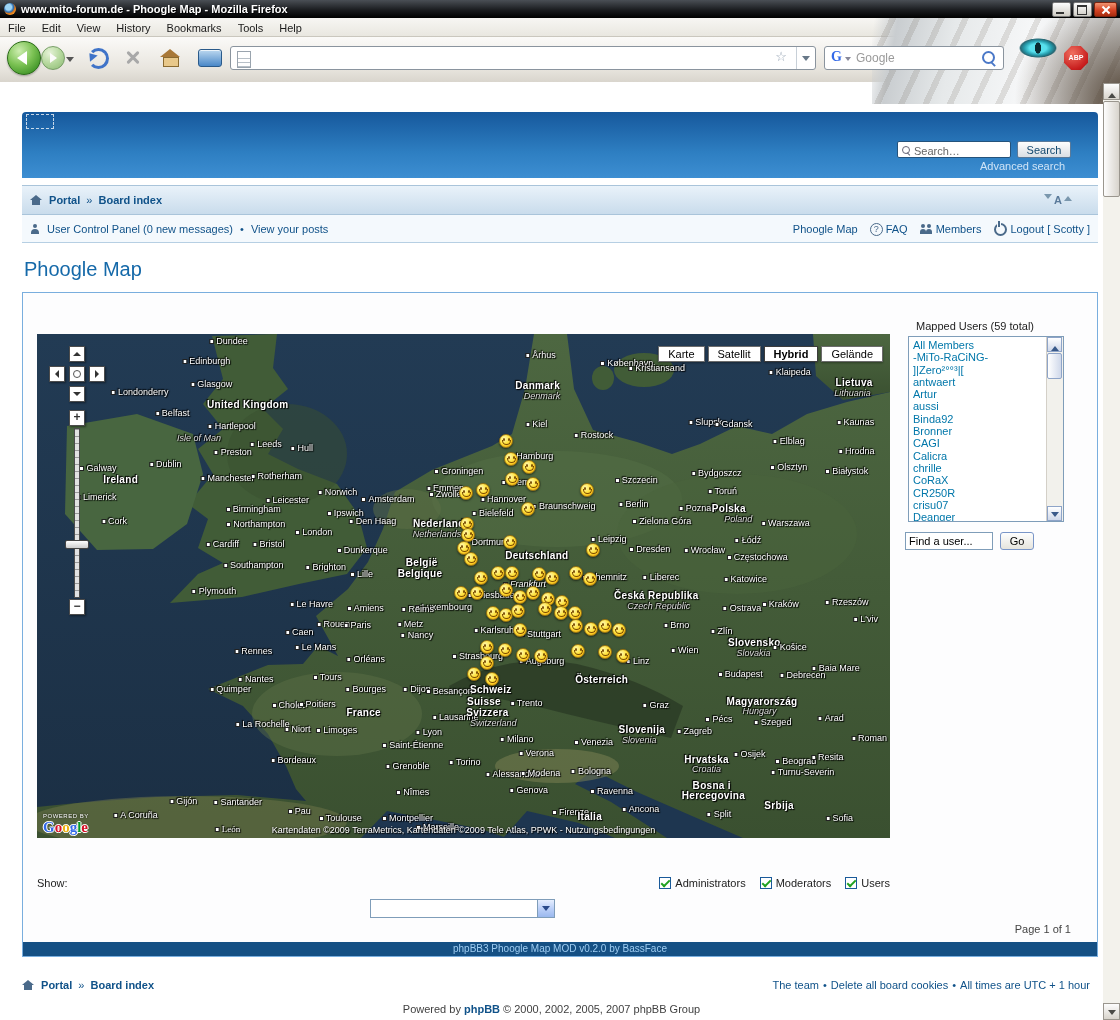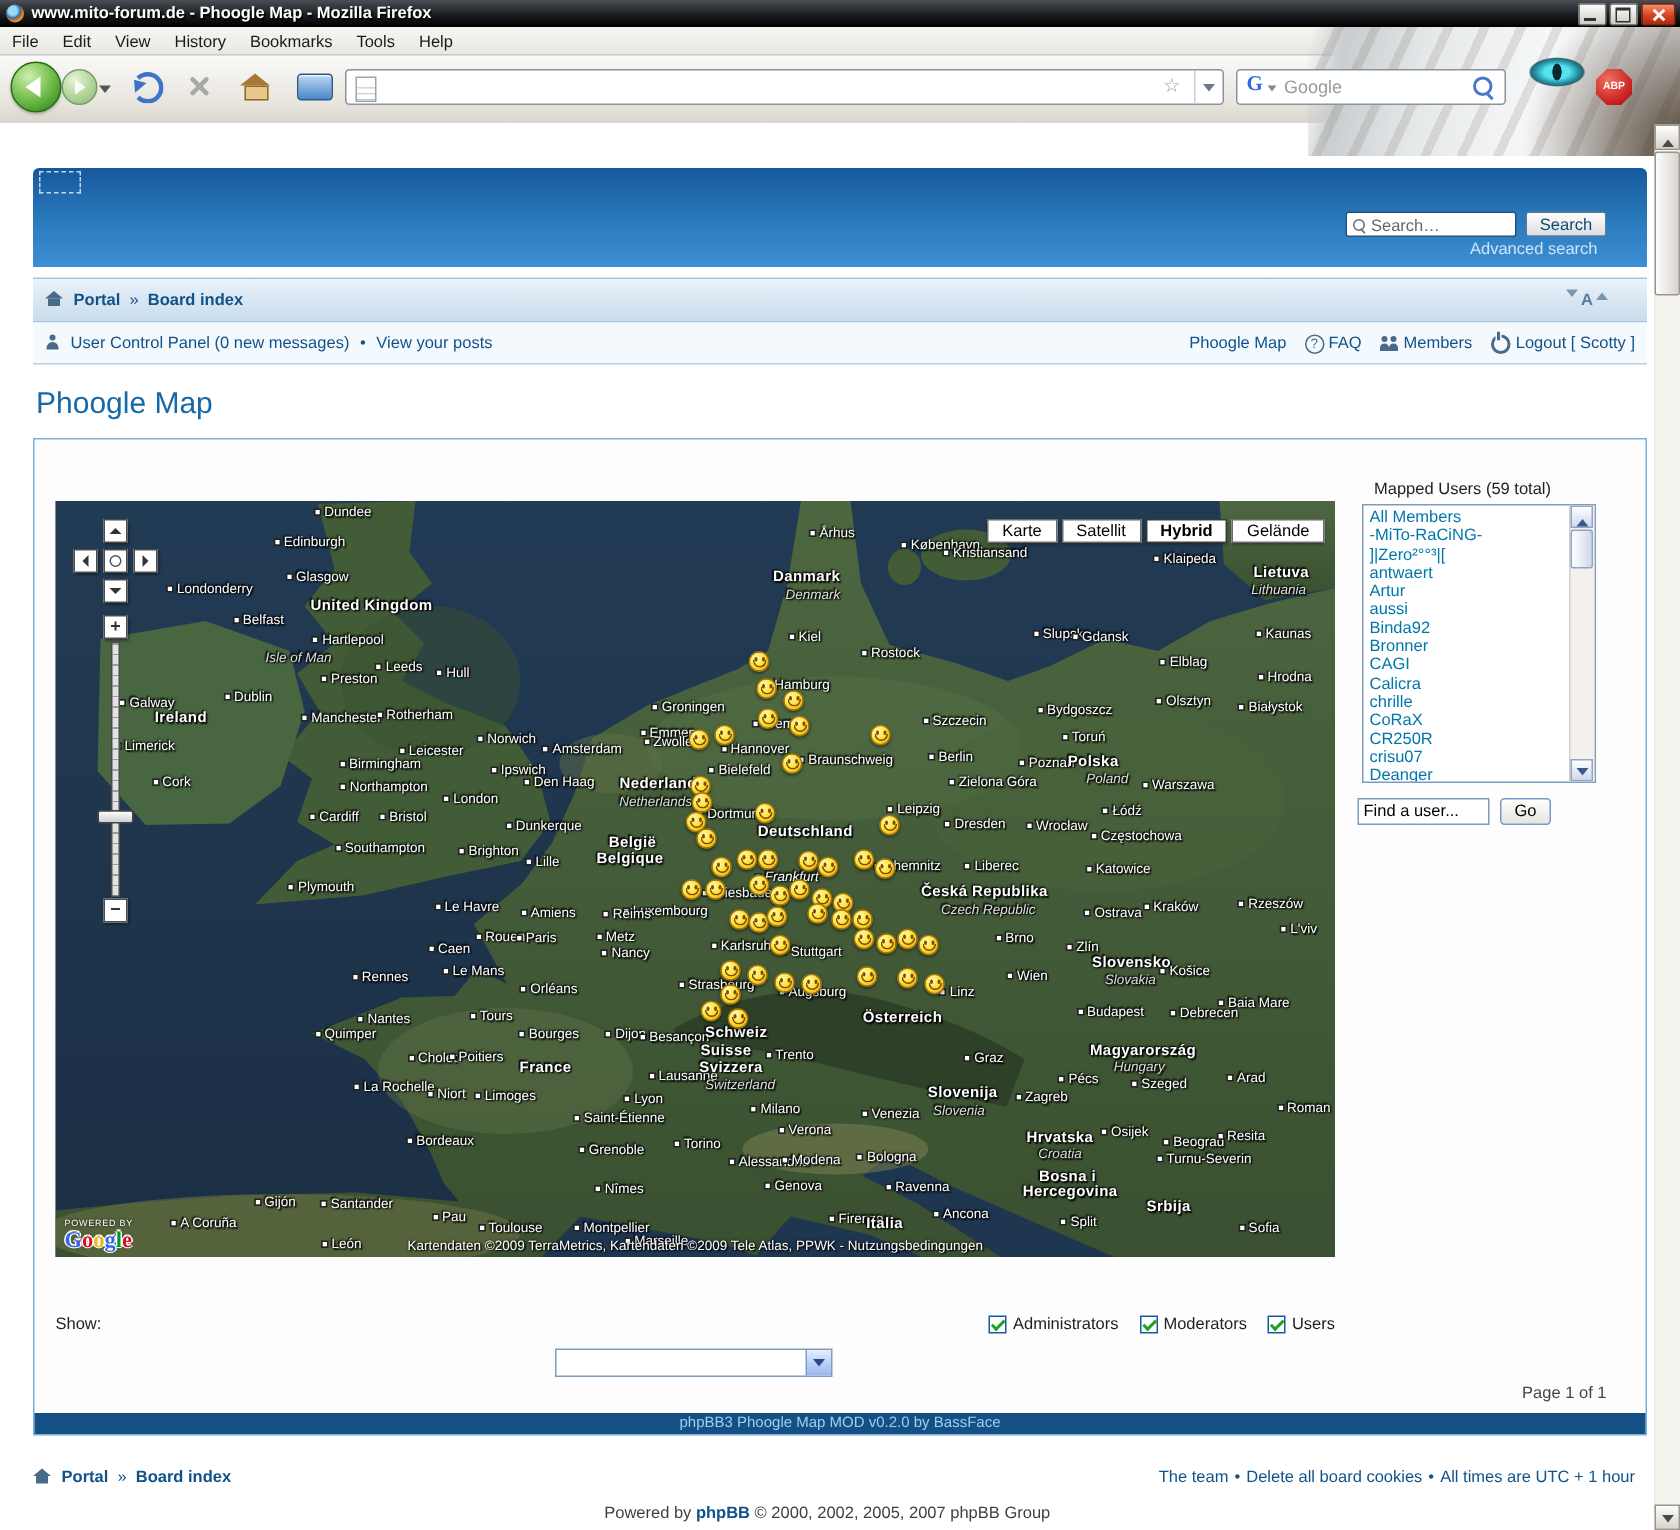--- a/index.html
+++ b/index.html
@@ -343,21 +343,21 @@
             <div class="mlab c" style="left: 25.4%; top: 34.7%;">Birmingham</div>
             <div class="mlab c" style="left: 36.2%; top: 35.5%;">Ipswich</div>
             <div class="mlab c" style="left: 25.7%; top: 37.7%;">Northampton</div>
             <div class="mlab c" style="left: 9.1%; top: 37.1%;">Cork</div>
             <div class="mlab c" style="left: 32.5%; top: 39.3%;">London</div>
             <div class="mlab c" style="left: 21.8%; top: 41.7%;">Cardiff</div>
             <div class="mlab c" style="left: 27.2%; top: 41.7%;">Bristol</div>
             <div class="mlab c" style="left: 25.4%; top: 45.8%;">Southampton</div>
             <div class="mlab c" style="left: 33.9%; top: 46.2%;">Brighton</div>
             <div class="mlab c" style="left: 20.8%; top: 51%;">Plymouth</div>
-            <div class="mlab c" style="left: 59.1%; top: 4.2%; margin-left: 14px;">Århus</div>
+            <div class="mlab c" style="left: 59.1%; top: 4.2%;">Århus</div>
             <div class="mlab c" style="left: 69.2%; top: 5.8%;">København</div>
             <div class="mlab c" style="left: 72.7%; top: 6.7%;">Kristiansand</div>
             <div class="mlab b" style="left: 58.7%; top: 10.1%;">Danmark</div>
             <div class="mlab i" style="left: 59.2%; top: 12.3%;">Denmark</div>
             <div class="mlab c" style="left: 88.4%; top: 3.6%;">Liepāja</div>
             <div class="mlab c" style="left: 88.3%; top: 7.5%;">Klaipeda</div>
             <div class="mlab b" style="left: 95.8%; top: 9.5%;">Lietuva</div>
             <div class="mlab i" style="left: 95.6%; top: 11.7%;">Lithuania</div>
             <div class="mlab c" style="left: 96%; top: 17.5%;">Kaunas</div>
             <div class="mlab c" style="left: 96.1%; top: 23.2%;">Hrodna</div>
@@ -455,21 +455,21 @@
             <div class="mlab c" style="left: 44.1%; top: 81.5%;">Saint-Étienne</div>
             <div class="mlab c" style="left: 43.5%; top: 85.7%;">Grenoble</div>
             <div class="mlab c" style="left: 30.1%; top: 84.5%;">Bordeaux</div>
             <div class="mlab c" style="left: 44.1%; top: 90.9%;">Nîmes</div>
             <div class="mlab c" style="left: 35.6%; top: 96%;">Toulouse</div>
             <div class="mlab c" style="left: 43.5%; top: 96%;">Montpellier</div>
             <div class="mlab c" style="left: 30.8%; top: 94.6%;">Pau</div>
             <div class="mlab c" style="left: 17.2%; top: 92.7%;">Gijón</div>
             <div class="mlab c" style="left: 23.6%; top: 92.9%;">Santander</div>
             <div class="mlab c" style="left: 11.6%; top: 95.4%;">A Coruña</div>
-            <div class="mlab c" style="left: 22.4%; top: 98.2%;">León</div>
+            <div class="mlab c" style="left: 22.4%; top: 98.2%; font-family: Liberation Serif, serif;">León</div>
             <div class="mlab b" style="left: 53.2%; top: 70.4%;">Schweiz</div>
             <div class="mlab b" style="left: 52.4%; top: 72.8%;">Suisse</div>
             <div class="mlab b" style="left: 52.8%; top: 75%;">Svizzera</div>
             <div class="mlab i" style="left: 53.5%; top: 77.2%;">Switzerland</div>
             <div class="mlab c" style="left: 72.6%; top: 73.6%;">Graz</div>
             <div class="mlab b" style="left: 85%; top: 72.8%;">Magyarország</div>
             <div class="mlab i" style="left: 84.7%; top: 74.8%;">Hungary</div>
             <div class="mlab c" style="left: 57.4%; top: 73.2%;">Trento</div>
             <div class="mlab c" style="left: 80%; top: 76.4%;">Pécs</div>
             <div class="mlab c" style="left: 86.3%; top: 77%;">Szeged</div>

